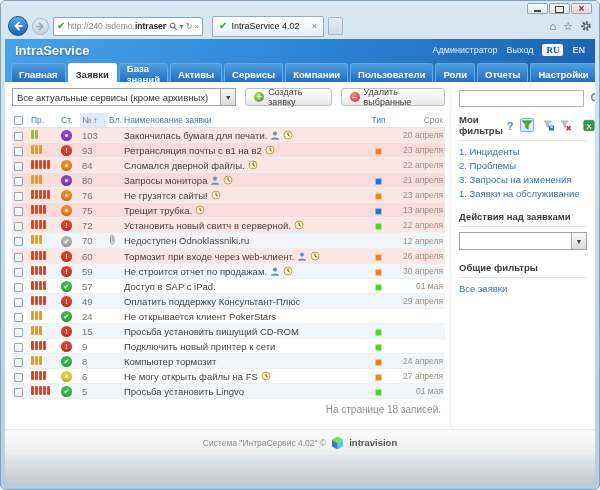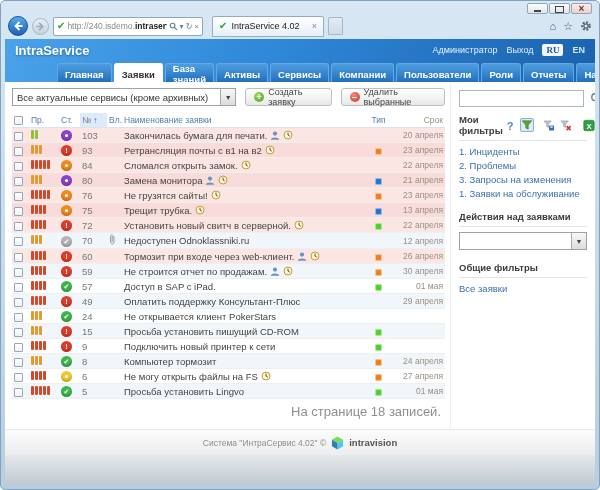--- a/index.html
+++ b/index.html
@@ -35,21 +35,21 @@
 
   
   .app{position:absolute;left:4px;right:4px;top:38px;bottom:4px;display:flex;flex-direction:column;background:#fff;overflow:hidden;}
   .blue-top{background:linear-gradient(115deg,#4aa2ea 0%,#2f88d8 45%,#1b62ae 100%);}
   .app-header{height:22px;display:flex;align-items:center;padding:0 10px;}
   .brand{color:#fff;font-size:13px;font-weight:bold;text-shadow:0 1px 2px rgba(0,0,0,.35);}
   .user-area{margin-left:auto;display:flex;gap:9px;align-items:center;font-size:9px;color:#ddecf9;}
   .user-area .lnk{color:#e6f1fb;}
   .lang-active{background:#f2f6fa;color:#1c5a9e;padding:1px 4px;border-radius:2px;font-weight:bold;font-family:Liberation Serif, serif;}
   .lang-alt{color:#cfe4f6;font-weight:bold;}
-  .nav{height:21px;display:flex;gap:2px;padding:2px 6px 0;margin-left:46px;}
+  .nav{height:21px;display:flex;gap:2px;padding:2px 6px 0;}
   .tab-btn{padding:2px 7px 0;font-size:9.5px;font-weight:bold;color:#fff;background:linear-gradient(#4f9cdf,#2270bd);border:1px solid #63a9e4;border-bottom:none;border-radius:3px 3px 0 0;display:flex;align-items:center;cursor:default;}
   .tab-btn.active{background:#fff;color:#333;border-color:#fff;}
 
   
   .content{flex:1;display:flex;overflow:hidden;background:#fff;}
   .main{flex:1;padding:6px 5px 0 7px;overflow:hidden;}
   .sidebar{width:145px;padding:7px 8px 0 8px;border-left:1px solid #edf1f5;}
 
   .toolbar{display:flex;align-items:center;gap:9px;margin-bottom:7px;}
   .fake-select{height:18px;border:1px solid #98a3ac;background:#fff;display:flex;align-items:center;font-size:9.5px;color:#333;padding-left:4px;overflow:hidden;}
@@ -75,21 +75,21 @@
   .c-due{width:56px;text-align:right;color:#988f82;font-size:8.5px;}
   tr.w0{background:#ffffff;} tr.w1{background:#f1f6fa;}
   tr.p0{background:#fce6e4;} tr.p1{background:#f9dcda;}
   .cb{display:inline-block;width:9px;height:9px;border:1px solid #97a6b2;background:linear-gradient(#fff,#edf2f6);border-radius:1px;vertical-align:middle;}
   .bars{display:inline-flex;gap:1px;align-items:center;}
   .bars i{width:3px;height:9px;border-radius:1px;display:block;}
   .stdot{display:inline-flex;width:11px;height:11px;border-radius:50%;align-items:center;justify-content:center;color:#fff;font-size:7px;font-weight:bold;line-height:11px;vertical-align:middle;box-shadow:inset 0 -2px 2px rgba(0,0,0,.18);}
   .stdot .dn{width:3px;height:3px;border-radius:50%;background:#fff;display:block;}
   .namecell{display:flex;align-items:center;gap:3px;}
   .tysq{display:inline-block;width:7px;height:7px;border-radius:2px;vertical-align:middle;box-shadow:inset 0 0 0 1px rgba(255,255,255,.5);}
-  .tsummary{text-align:right;color:#8f8f8f;font-size:13px;padding:5px 4px 0;}
+  .tsummary{text-align:right;color:#8f8f8f;font-size:10px;padding:5px 4px 0;}
 
   
   .search-row{display:flex;gap:3px;align-items:center;margin-bottom:7px;}
   .search-input{flex:1;height:17px;border:1px solid #a9b7c4;font-size:9px;padding:0 3px;outline:none;}
   .search-btn{width:18px;height:18px;display:flex;align-items:center;justify-content:center;flex:none;cursor:default;}
   .side-head{display:flex;align-items:center;font-size:9.5px;font-weight:bold;color:#3c3c3c;padding-bottom:4px;border-bottom:1px solid #e4e4e4;margin-bottom:5px;}
   .filter-icons{margin-left:auto;display:flex;gap:3px;align-items:center;}
   .fi{width:14px;height:14px;display:flex;align-items:center;justify-content:center;border:1px solid transparent;}
   .fi.pressed{border:1px solid #8ab0d8;background:#ddeafa;border-radius:2px;}
   .side-link{display:block;font-size:9.5px;color:#3a70ad;margin:3px 0;text-decoration:none;cursor:default;}
@@ -268,21 +268,21 @@
                     <i style="background: rgb(210, 74, 42);"></i>
                     <i style="background: rgb(210, 74, 42);"></i>
                   </span></td>
                 <td class="c-st"><span class="stdot" style="background: rgb(238, 138, 30);">
                     <span class="dn"></span>
                   </span></td>
                 <td class="c-num">84</td>
                 <td class="c-att"></td>
                 <td>
                   <span class="namecell">
-                    <span>Сломался открыть замок.</span>
+                    <span>Сломался дверной файлы.</span>
                     <svg width="10" height="10" viewBox="0 0 10 10">
                       <circle cx="5" cy="5" r="4" fill="#fdf3cf" stroke="#c09f3f"></circle>
                       <path d="M5 2.6 V5 L6.8 6.2" stroke="#444" stroke-width="0.9" fill="none"></path>
                     </svg>
                   </span>
                 </td>
                 <td class="c-ty"></td>
                 <td class="c-due">22 апреля</td>
               </tr>
               <tr class="p1">
@@ -292,21 +292,21 @@
                     <i style="background: rgb(227, 155, 49);"></i>
                     <i style="background: rgb(227, 155, 49);"></i>
                   </span></td>
                 <td class="c-st"><span class="stdot" style="background: rgb(138, 65, 201);">
                     <span class="dn"></span>
                   </span></td>
                 <td class="c-num">80</td>
                 <td class="c-att"></td>
                 <td>
                   <span class="namecell">
-                    <span>Замена монитора</span>
+                    <span>Запросы монитора</span>
                     <svg width="10" height="9" viewBox="0 0 10 9">
                       <circle cx="5" cy="2.6" r="2.1" fill="#6b93bd"></circle>
                       <path d="M0.8 8.8 C0.8 5.6 9.2 5.6 9.2 8.8 Z" fill="#6b93bd"></path>
                     </svg>
                     <svg width="10" height="10" viewBox="0 0 10 10">
                       <circle cx="5" cy="5" r="4" fill="#fdf3cf" stroke="#c09f3f"></circle>
                       <path d="M5 2.6 V5 L6.8 6.2" stroke="#444" stroke-width="0.9" fill="none"></path>
                     </svg>
                   </span>
                 </td>

